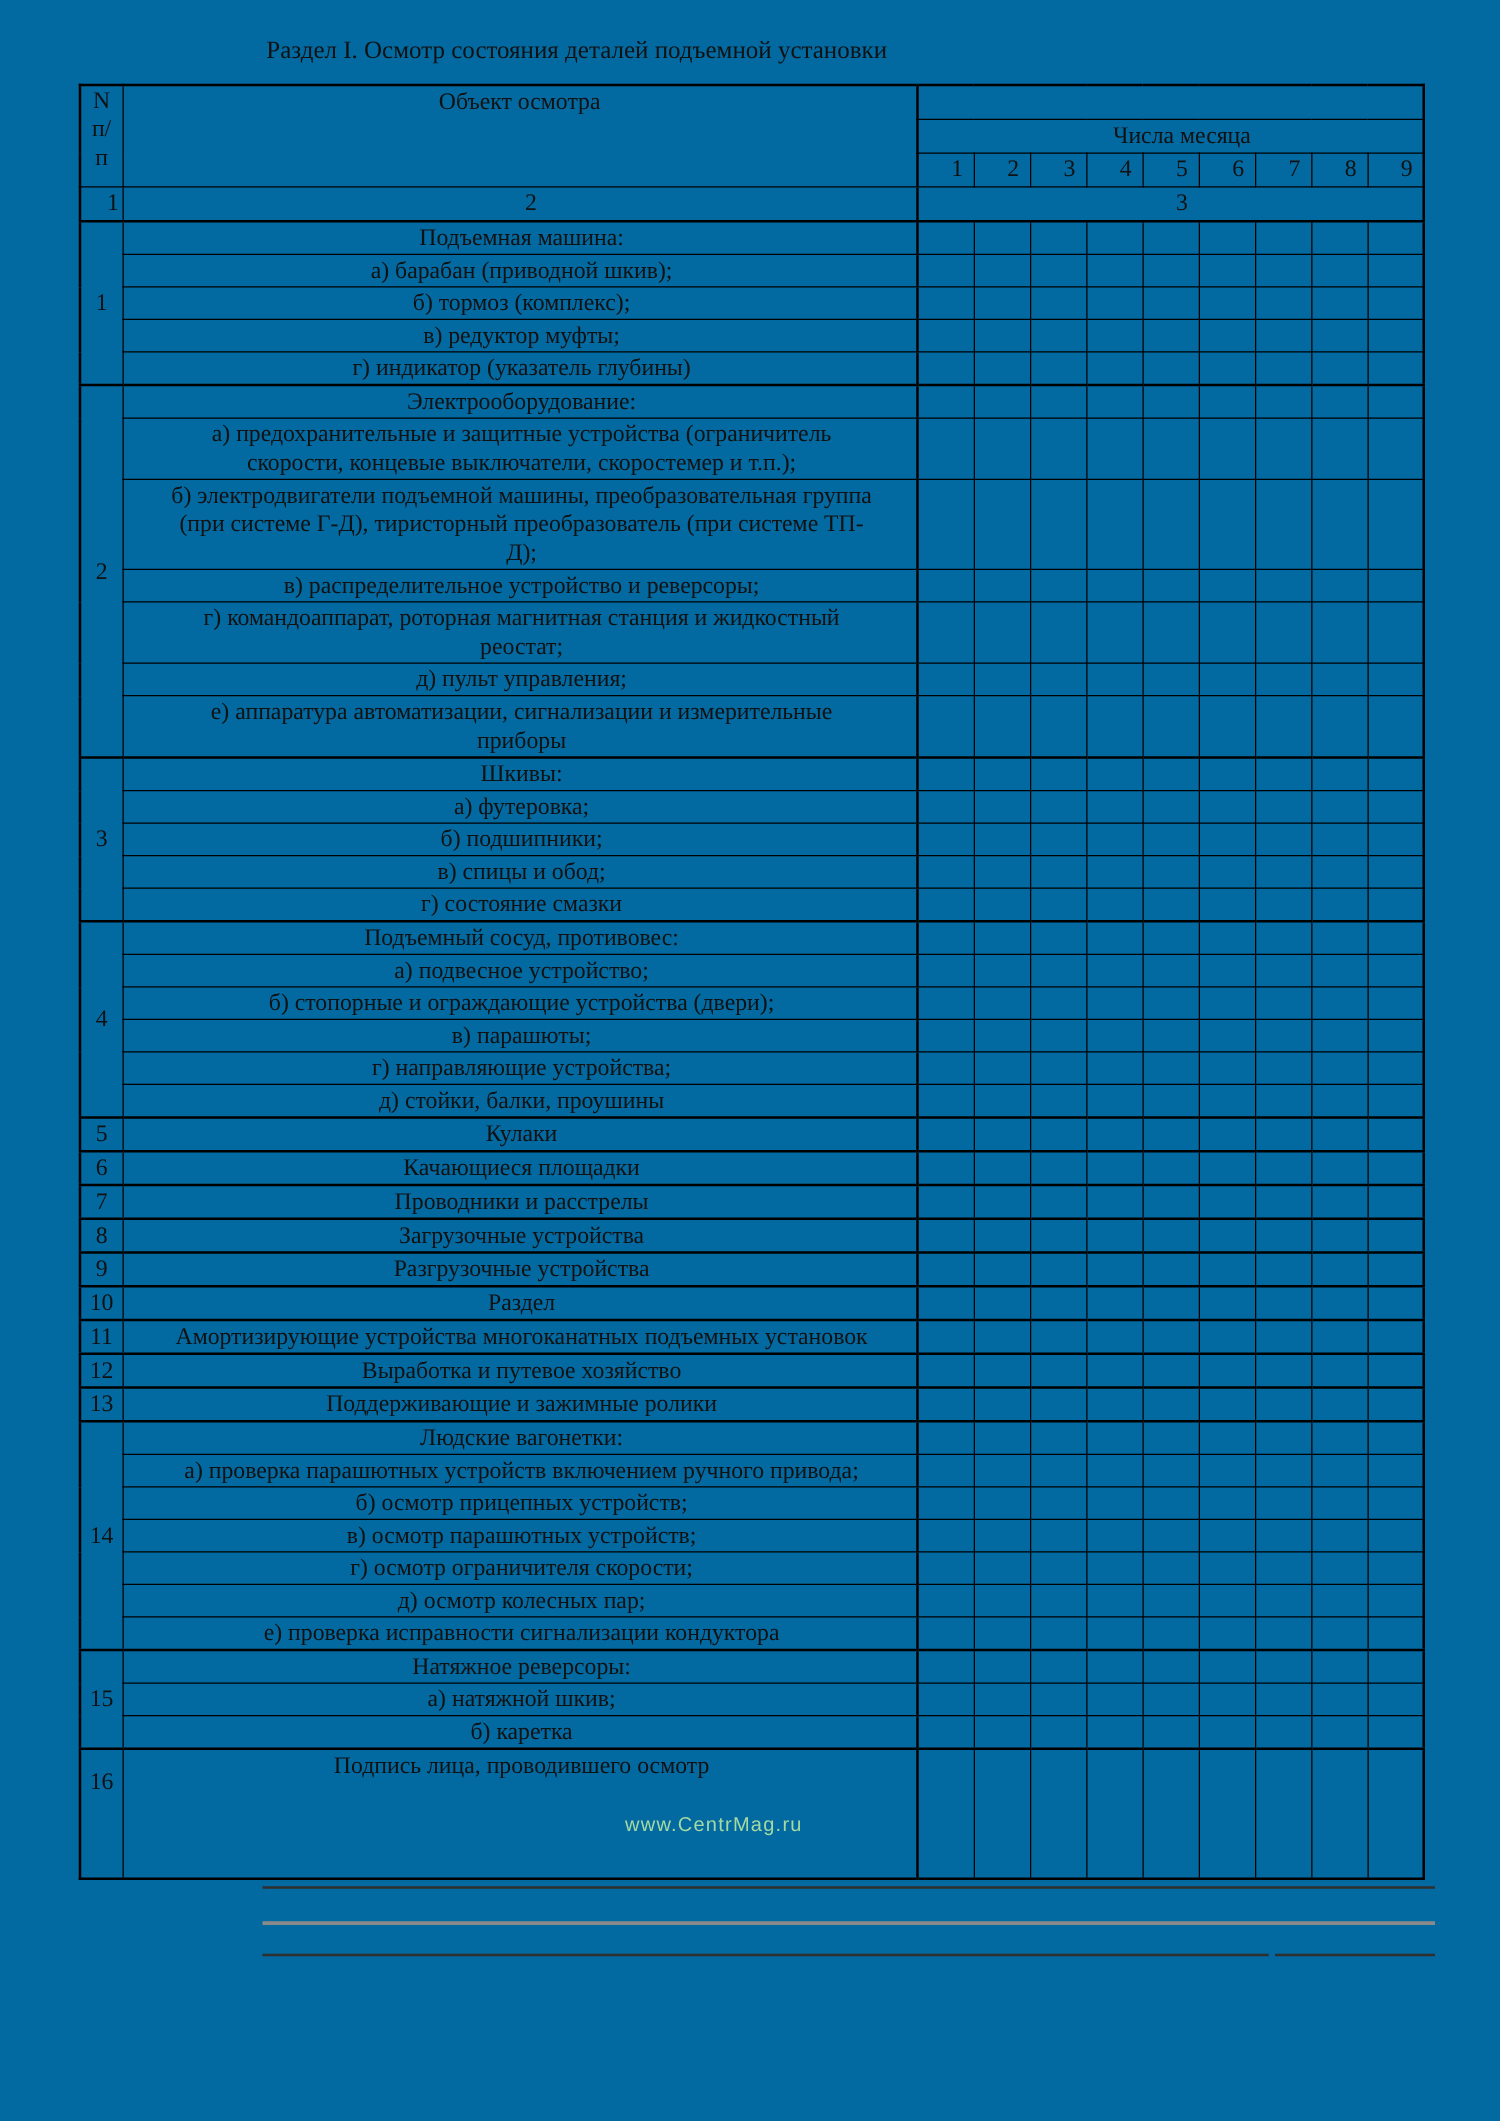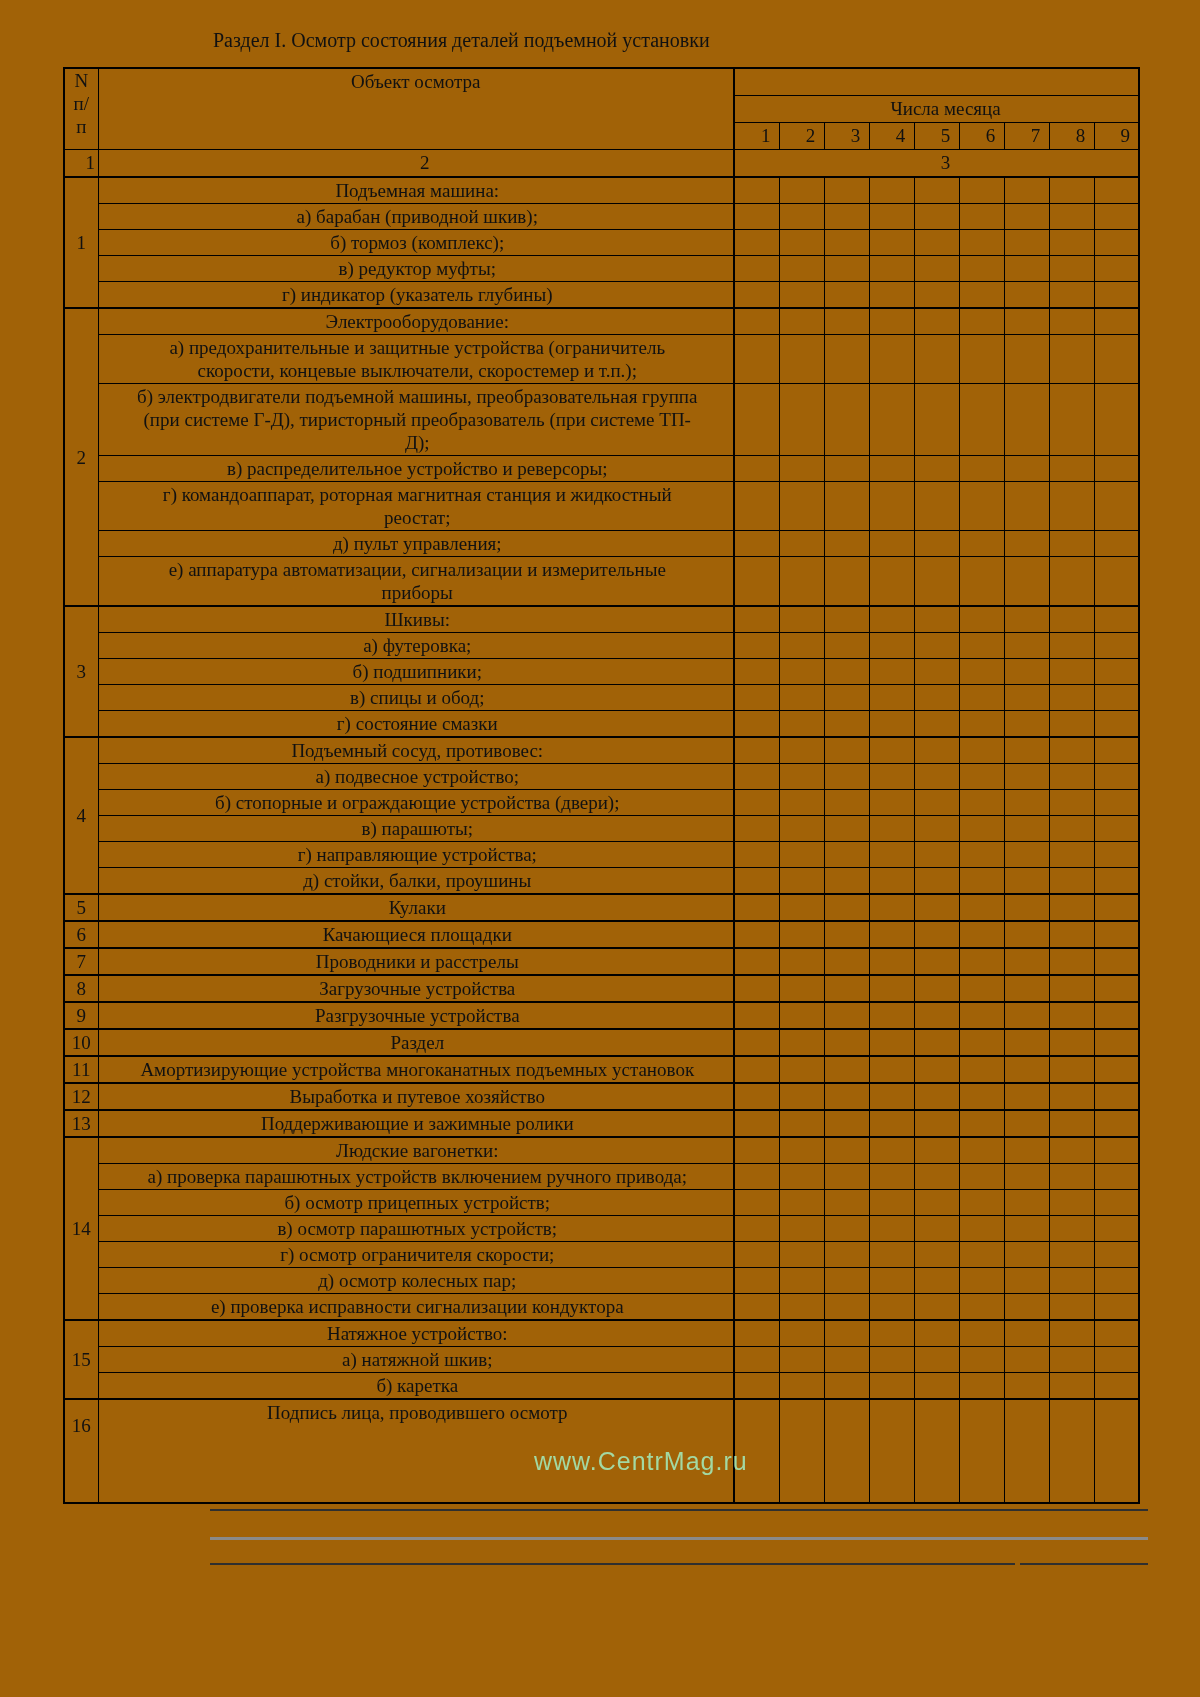--- a/index.html
+++ b/index.html
@@ -1,17 +1,17 @@
 <!DOCTYPE html>
 <html lang="ru"><head>
 <meta charset="utf-8">
 <style>
   html,body { margin:0; padding:0; background:#ffffff; }
   .page {
-    position:relative; width:1200px; height:1697px; background:#a16207;
+    position:relative; width:1200px; height:1697px; background:#0369a1;
     font-family:"Liberation Serif", serif; color:#111111; overflow:hidden;
   }
   .title {
     position:absolute; left:213px; top:28px;
     font-size:20px; line-height:24px; white-space:nowrap;
   }
   table.insp {
     position:absolute; left:63px; top:67px;
     width:1074px; border-collapse:collapse; table-layout:fixed;
     border:2px solid #000;
@@ -33,21 +33,21 @@
   .num-cell { text-align:center; vertical-align:middle; padding:0; }
   .num-top { vertical-align:top; padding-top:14px; }
   .day { padding:0; }
   .tall-obj { height:100px; }
   tr.group-start td, tr.group-start th { border-top:2px solid #000; }
   tr.index-row td { border-bottom:2px solid #000; }
 
   .watermark {
     position:absolute; left:500px; top:1448px;
     font-family:"Liberation Sans", sans-serif;
-    font-size:25px; line-height:26px; letter-spacing:1px; white-space:nowrap;margin-left:34px;
+    font-size:16px; line-height:26px; letter-spacing:1px; white-space:nowrap;
   }
   .remarks {
     position:absolute; left:211px; top:1466px;
     font-size:19px; line-height:23px; white-space:nowrap;
   }
   .sig-line { position:absolute; }
   .line1 { left:210px; top:1509px; width:938px; height:2px; }
   .line2 { left:210px; top:1537px; width:938px; height:3px; }
   .line3a { left:210px; top:1563px; width:805px; height:2px; }
   .line3b { left:1020px; top:1563px; width:128px; height:2px; }
@@ -584,21 +584,21 @@
           <td class="day"></td>
           <td class="day"></td>
           <td class="day"></td>
           <td class="day"></td>
           <td class="day"></td>
           <td class="day"></td>
           <td class="day"></td>
         </tr>
         <tr class="group-start">
           <td class="num-cell" rowspan="3">15</td>
-          <td class="obj objcol">Натяжное устройство:</td>
+          <td class="obj objcol">Натяжное реверсоры:</td>
           <td class="day"></td>
           <td class="day"></td>
           <td class="day"></td>
           <td class="day"></td>
           <td class="day"></td>
           <td class="day"></td>
           <td class="day"></td>
           <td class="day"></td>
           <td class="day"></td>
         </tr>

